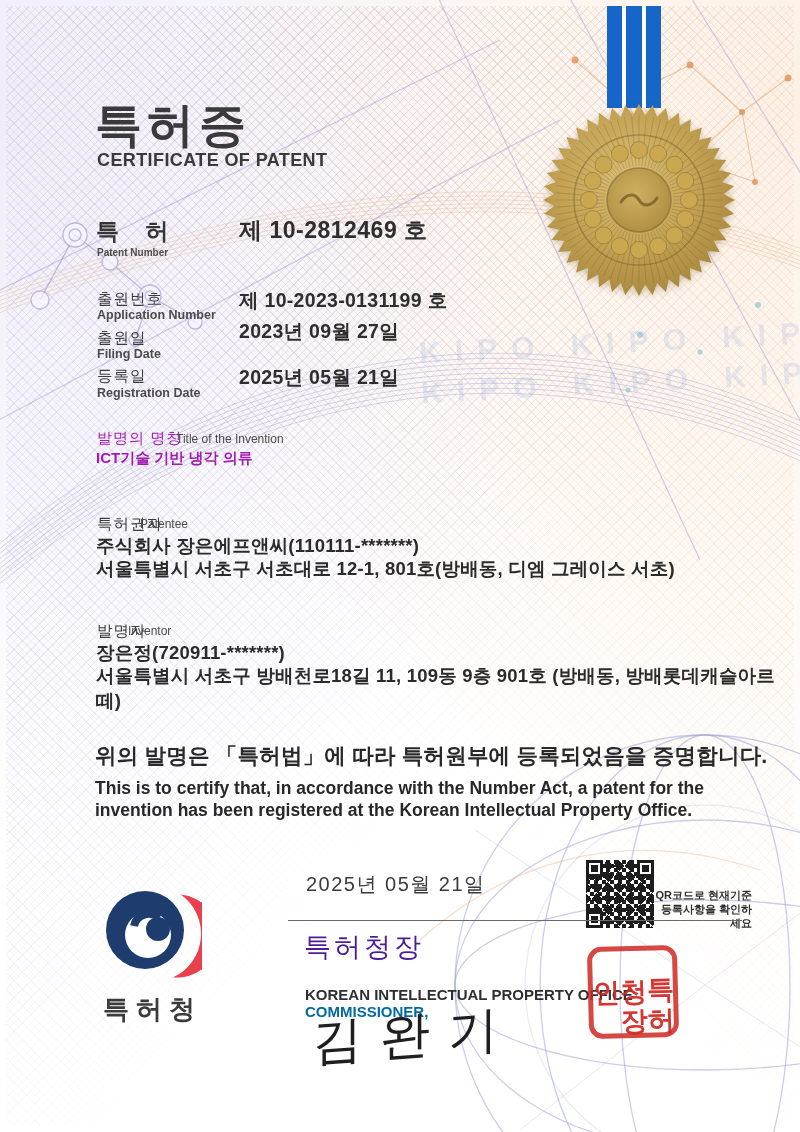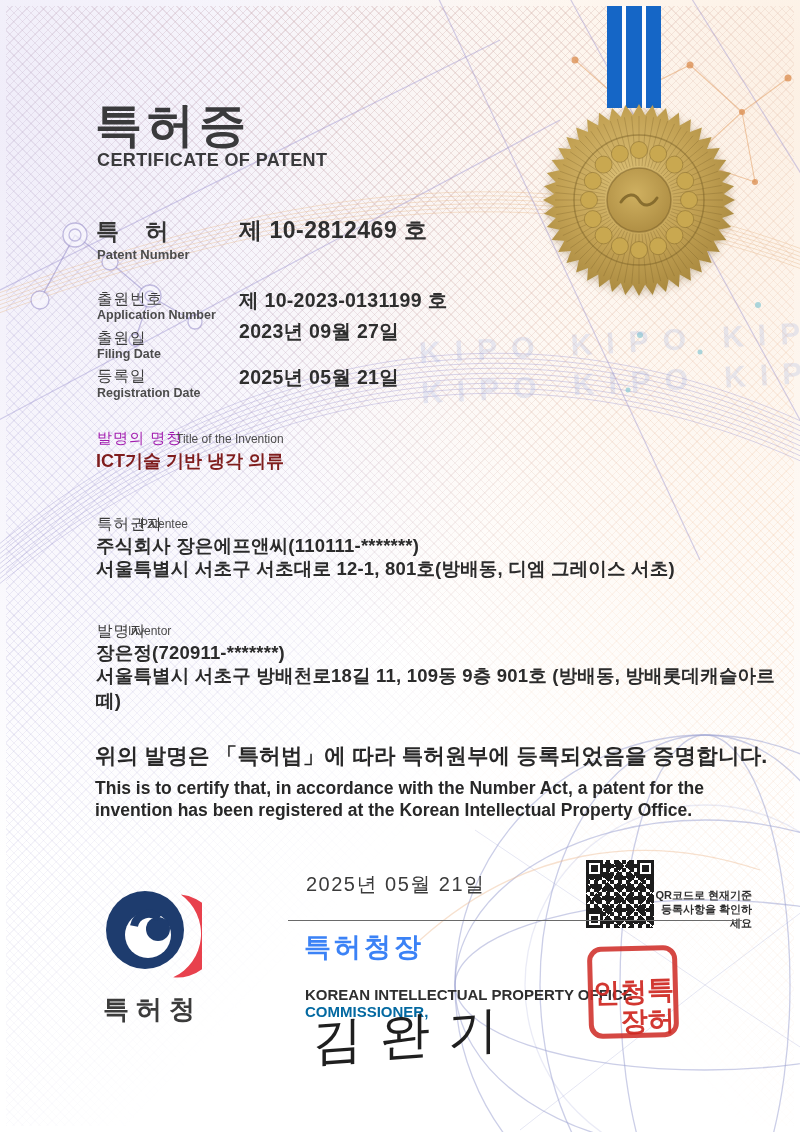--- a/index.html
+++ b/index.html
@@ -28,45 +28,45 @@
   
   .ribbon{position:absolute;left:607px;top:6px;width:54px;height:102px;
       background:linear-gradient(90deg,#1566c6 0 15px,#fdfdff 15px 19px,#1566c6 19px 35px,
                  #fdfdff 35px 39px,#1566c6 39px 54px);}
   .medal{position:absolute;left:542px;top:100px;width:195px;height:200px;
       filter:drop-shadow(0 2px 3px rgba(120,95,40,.35));}
   
   .t-ko-title{left:95px;top:94px;font-size:47px;font-weight:700;letter-spacing:5px;color:#3a3a3c;text-align:right;}
   .t-en-title{left:97px;top:150px;font-size:18px;font-weight:700;letter-spacing:.4px;color:#3a3a3c;}
   .pn-ko{left:96px;top:216px;font-size:23px;font-weight:700;letter-spacing:10px;color:#353535;}
-  .pn-en{left:97px;top:247px;font-size:13px;font-weight:700;color:#4c4c4c;}
+  .pn-en{left:97px;top:247px;font-size:10px;font-weight:700;color:#4c4c4c;}
   .pn-val{left:239px;top:215px;font-size:23px;font-weight:700;letter-spacing:.5px;color:#2e2e2e;}
   .f-ko{left:97px;font-size:15.5px;color:#3c3c3c;letter-spacing:1px;}
   .f-en{left:97px;font-size:12.5px;font-weight:700;color:#4c4c4c;}
   .f-val{left:239px;font-size:19.5px;font-weight:700;color:#2e2e2e;letter-spacing:.3px;}
   .inv-ko{left:97px;top:429px;font-size:15px;color:#a21caf;letter-spacing:1px;}
   .inv-en{left:176px;top:432px;font-size:12px;color:#4c4c4c;}
-  .inv-val{left:96px;top:449px;font-size:18px;font-weight:700;color:#7f1d1d;}
+  .inv-val{left:96px;top:449px;font-size:15px;font-weight:700;color:#a21caf;}
   .sec-ko{font-size:15.5px;color:#3c3c3c;letter-spacing:1px;}
   .sec-en{font-size:12px;color:#4c4c4c;}
   .sec-line{font-size:18.5px;font-weight:700;color:#2b2b2b;letter-spacing:.2px;}
   .st-ko{left:95px;top:741px;font-size:21.5px;font-weight:700;color:#282828;letter-spacing:.2px;}
   .st-en{left:95px;font-size:17.5px;font-weight:700;color:#282828;}
   .issue-date{left:306px;top:871px;font-size:20px;letter-spacing:1.5px;color:#3b3b3b;}
   .qr{left:586px;top:860px;width:68px;height:68px;background-color:#fff;
       background-image:repeating-conic-gradient(#1c1c1c 0 25%,rgba(255,255,255,0) 0 50%),
                        repeating-conic-gradient(from 45deg,#1c1c1c 0 25%,rgba(255,255,255,0) 0 50%);
       background-size:8px 8px,11px 11px;image-rendering:pixelated;}
   .qr .f{position:absolute;width:17px;height:17px;border:3px solid #1c1c1c;background:#fff;box-sizing:border-box;}
   .qr .f::after{content:"";position:absolute;inset:2px;background:#1c1c1c;}
   .f-tl{left:0;top:0;} .f-tr{right:0;top:0;} .f-bl{left:0;bottom:0;}
   .qr-cap{left:652px;top:888px;width:100px;text-align:right;font-size:11px;font-weight:700;
       color:#2f2f2f;line-height:14px;}
   .rule{left:288px;top:920px;width:454px;height:1px;background:#6a6a6a;}
-  .comm-ko{left:304px;top:929px;font-size:27px;font-weight:700;letter-spacing:3px;color:#3b82f6;text-align:center;}
+  .comm-ko{left:304px;top:929px;font-size:27px;font-weight:400;letter-spacing:3px;color:#4c1d95;text-align:center;}
   .comm-en1{left:305px;top:967px;font-size:15px;font-weight:700;color:#0369a1;margin-top:36px;}
   .comm-en2{left:305px;top:986px;font-size:15px;font-weight:700;color:#2f2f2f;}
   .signature{left:312px;top:1002px;font-family:"DejaVu Serif",serif;font-size:50px;font-weight:400;
       color:#1f1f1f;letter-spacing:18px;transform:rotate(-4deg) skewX(-4deg);white-space:nowrap;}
   .seal{left:588px;top:946px;width:90px;height:92px;border:5px solid rgba(206,40,34,.85);
       border-radius:14px;box-sizing:border-box;display:flex;align-items:center;justify-content:center;
       transform:rotate(-1.5deg);}
   .seal-text{writing-mode:vertical-rl;text-orientation:upright;font-size:27px;font-weight:700;
       color:rgba(206,38,32,.92);line-height:1;height:64px;letter-spacing:2px;}
   .kipo-logo{left:102px;top:884px;width:100px;height:100px;}

